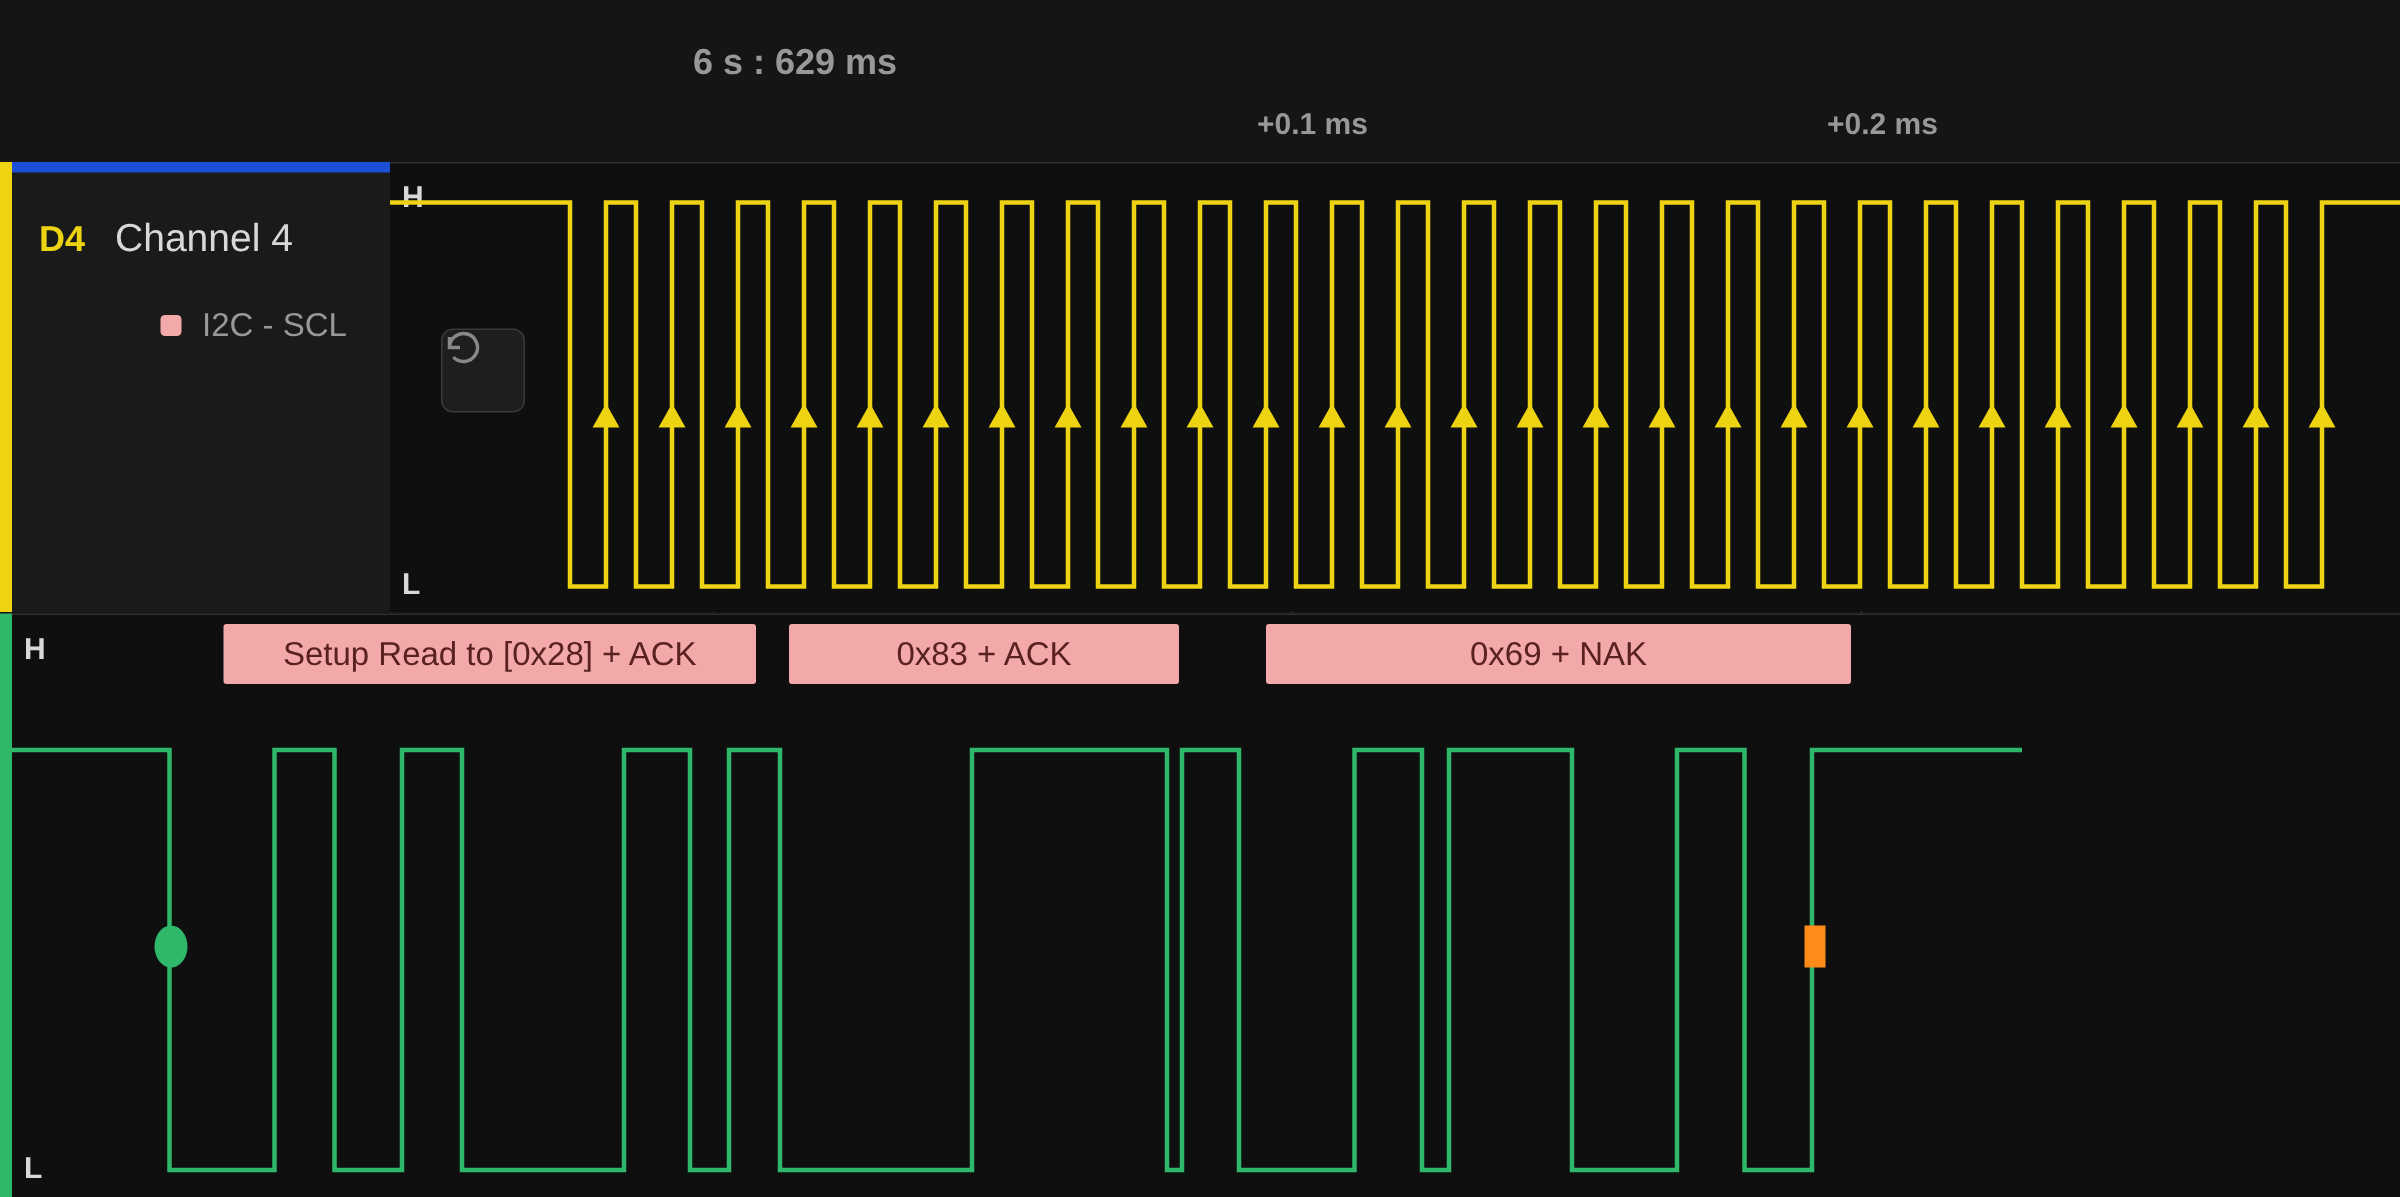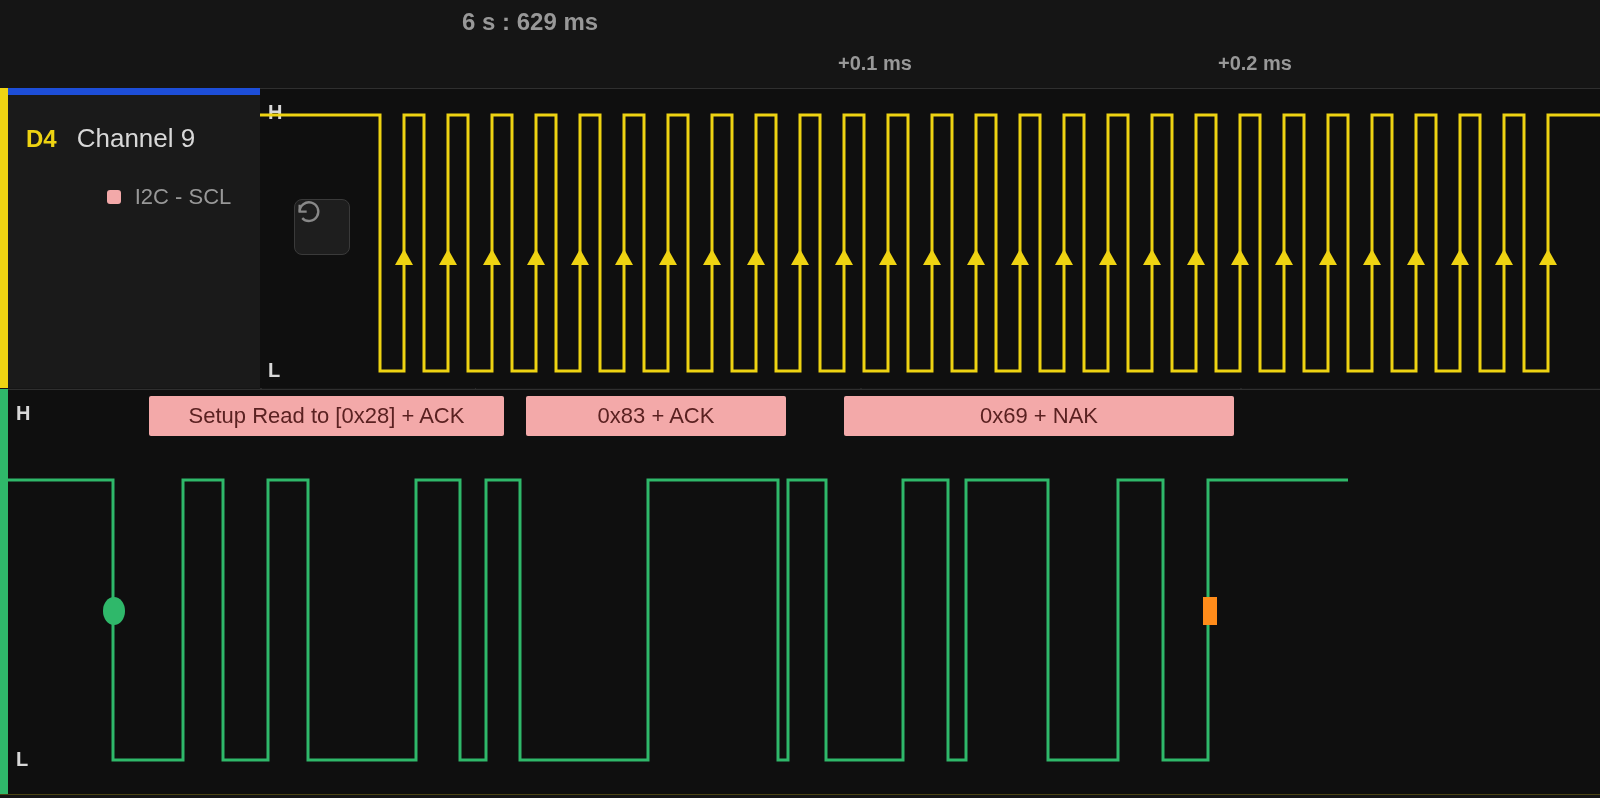--- a/index.html
+++ b/index.html
@@ -9,21 +9,21 @@
     --text:#d8d8d8;
     --dim:#989898;
     --yellow:#eed312;
     --green:#2fb86a;
     --pink:#f3a9a9;
     --pink-text:#5a2121;
     --orange:#ff8c1a;
   }
   *{box-sizing:border-box;}
   html,body{margin:0;padding:0;width:1600px;height:798px;background:var(--bg);font-family:"Segoe UI","Helvetica Neue",Arial,sans-serif;color:var(--text);overflow:hidden;}
-  .root{position:relative;width:1600px;height:660px;}
+  .root{position:relative;width:1600px;height:660px;margin-top:20px;}
 
   
   .ruler{position:absolute;left:0;right:0;top:0;height:88px;background:var(--bg);}
   .ruler .main-time{position:absolute;top:8px;left:462px;font-size:24px;color:var(--dim);font-weight:600;}
   .ruler .tick{position:absolute;top:52px;font-size:20px;color:var(--dim);font-weight:600;}
   #tick1{left:838px;}
   #tick2{left:1218px;}
 
   
   .row{position:absolute;left:0;right:0;display:flex;}
@@ -88,21 +88,21 @@
     <span class="main-time">6 s : 629 ms</span>
     <span class="tick" id="tick1">+0.1 ms</span>
     <span class="tick" id="tick2">+0.2 ms</span>
   </div>
 
   <div class="row row-ch4">
     <div class="color-bar"></div>
     <div class="label-col">
       <div class="ch-line">
         <span class="ch-id">D4</span>
-        <span class="ch-name">Channel 9</span>
+        <span class="ch-name">Channel 4</span>
       </div>
       <div class="proto-line">
         <span class="proto-dot"></span>
         <span class="proto-name">I2C - SCL</span>
       </div>
     </div>
     <div class="wave-col">
       <span class="hl-label lbl-h">H</span>
       <span class="hl-label lbl-l">L</span>
       <div class="reset-btn">

